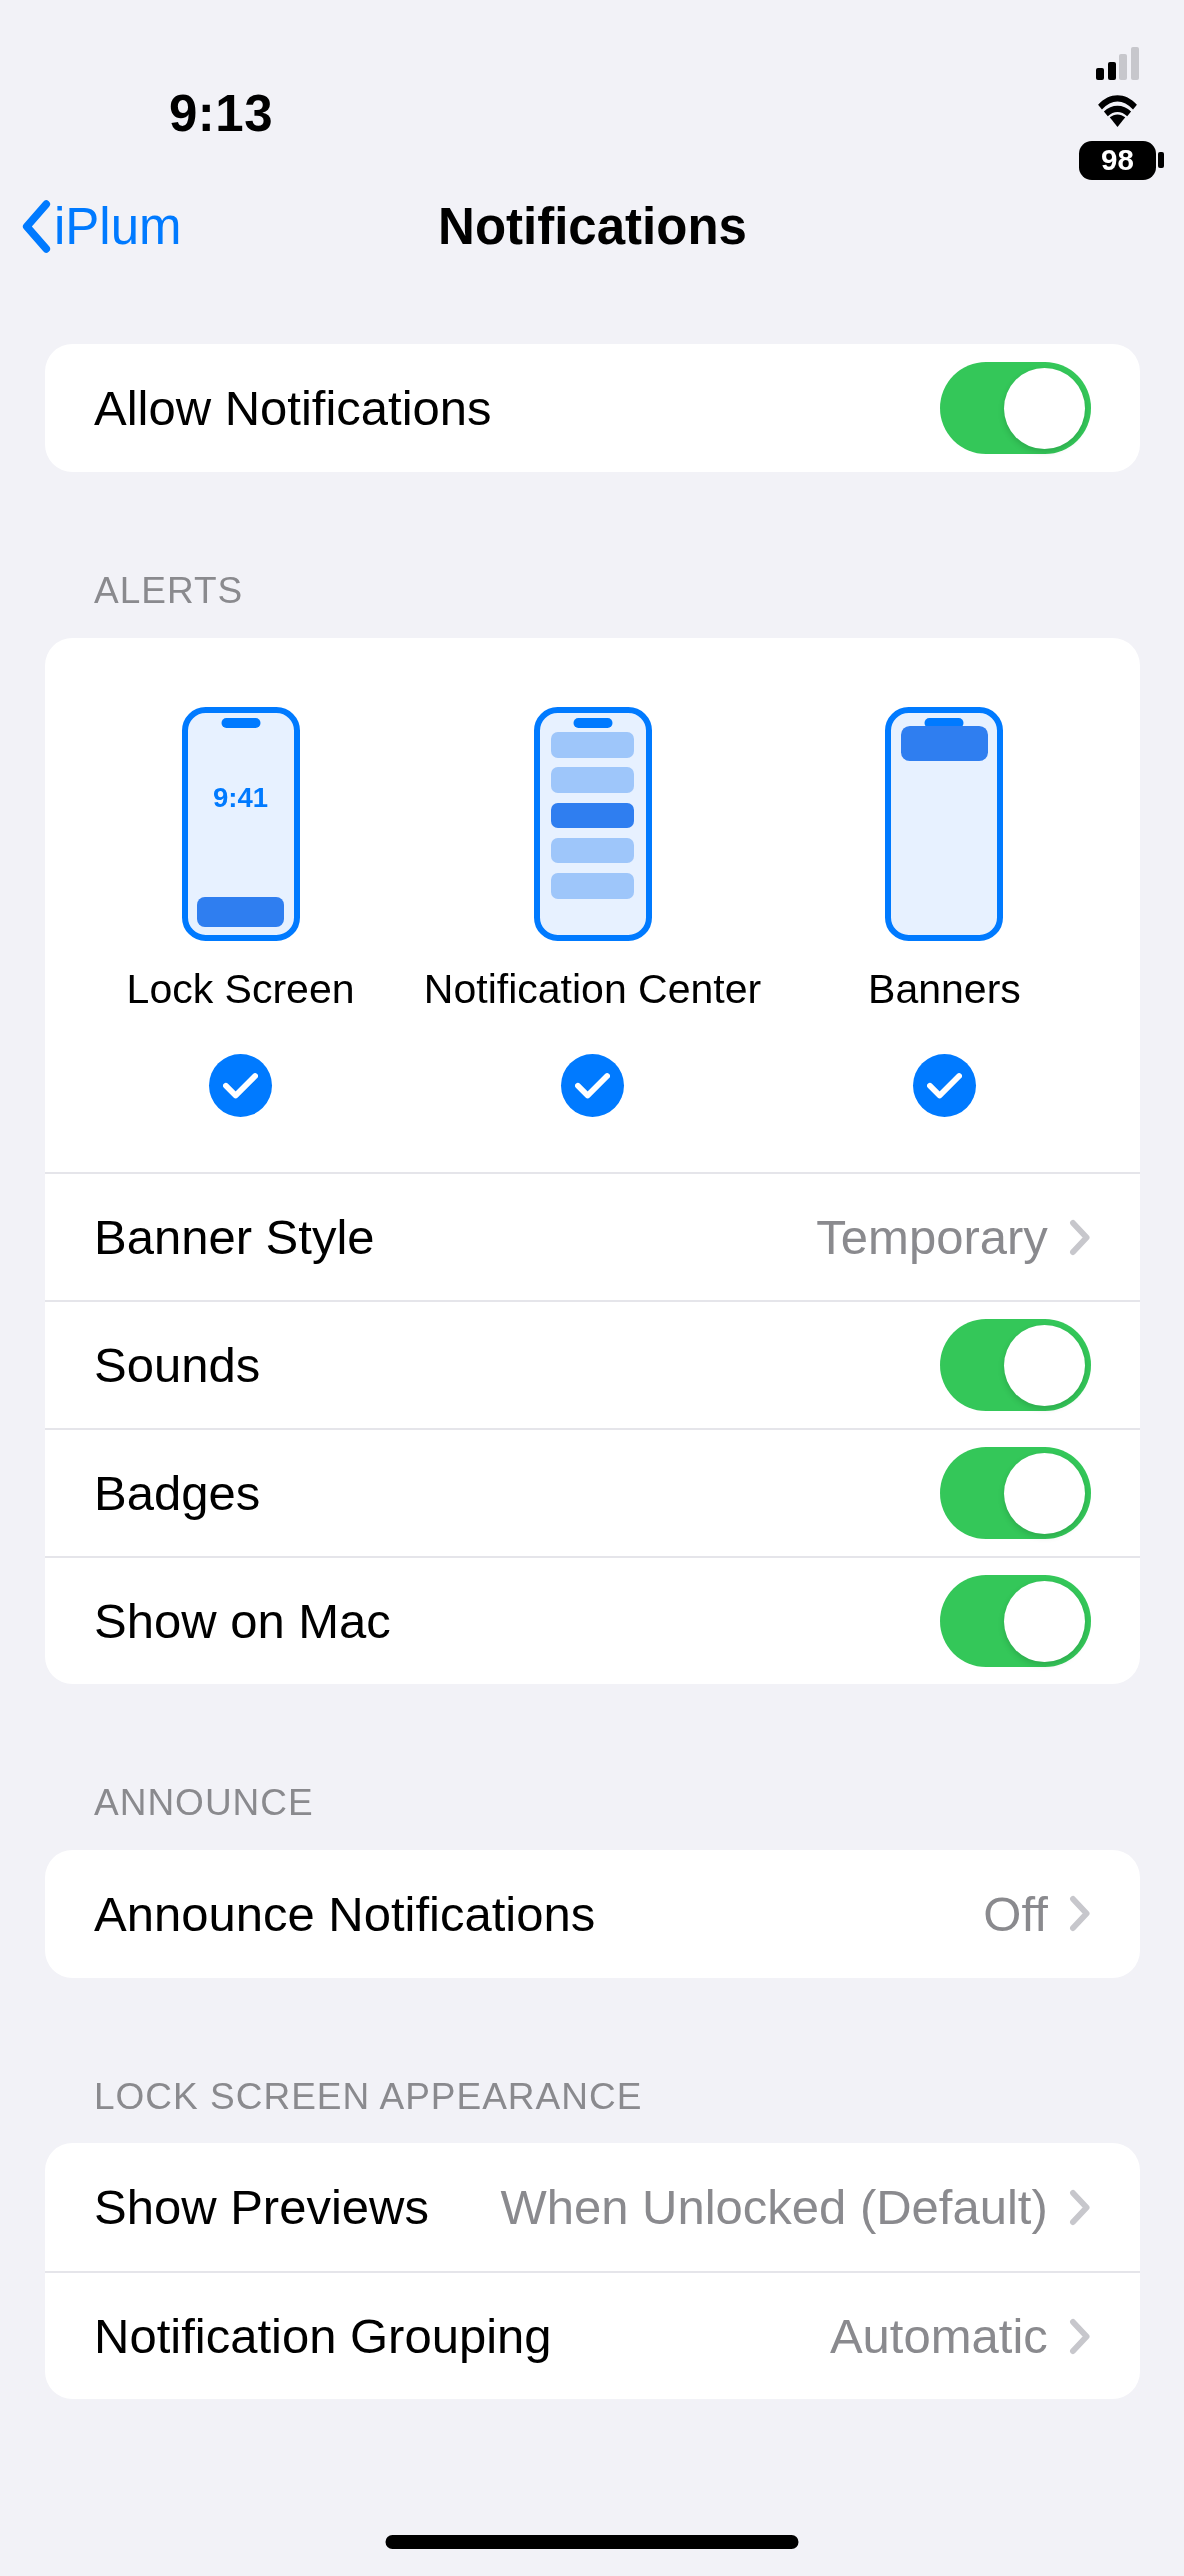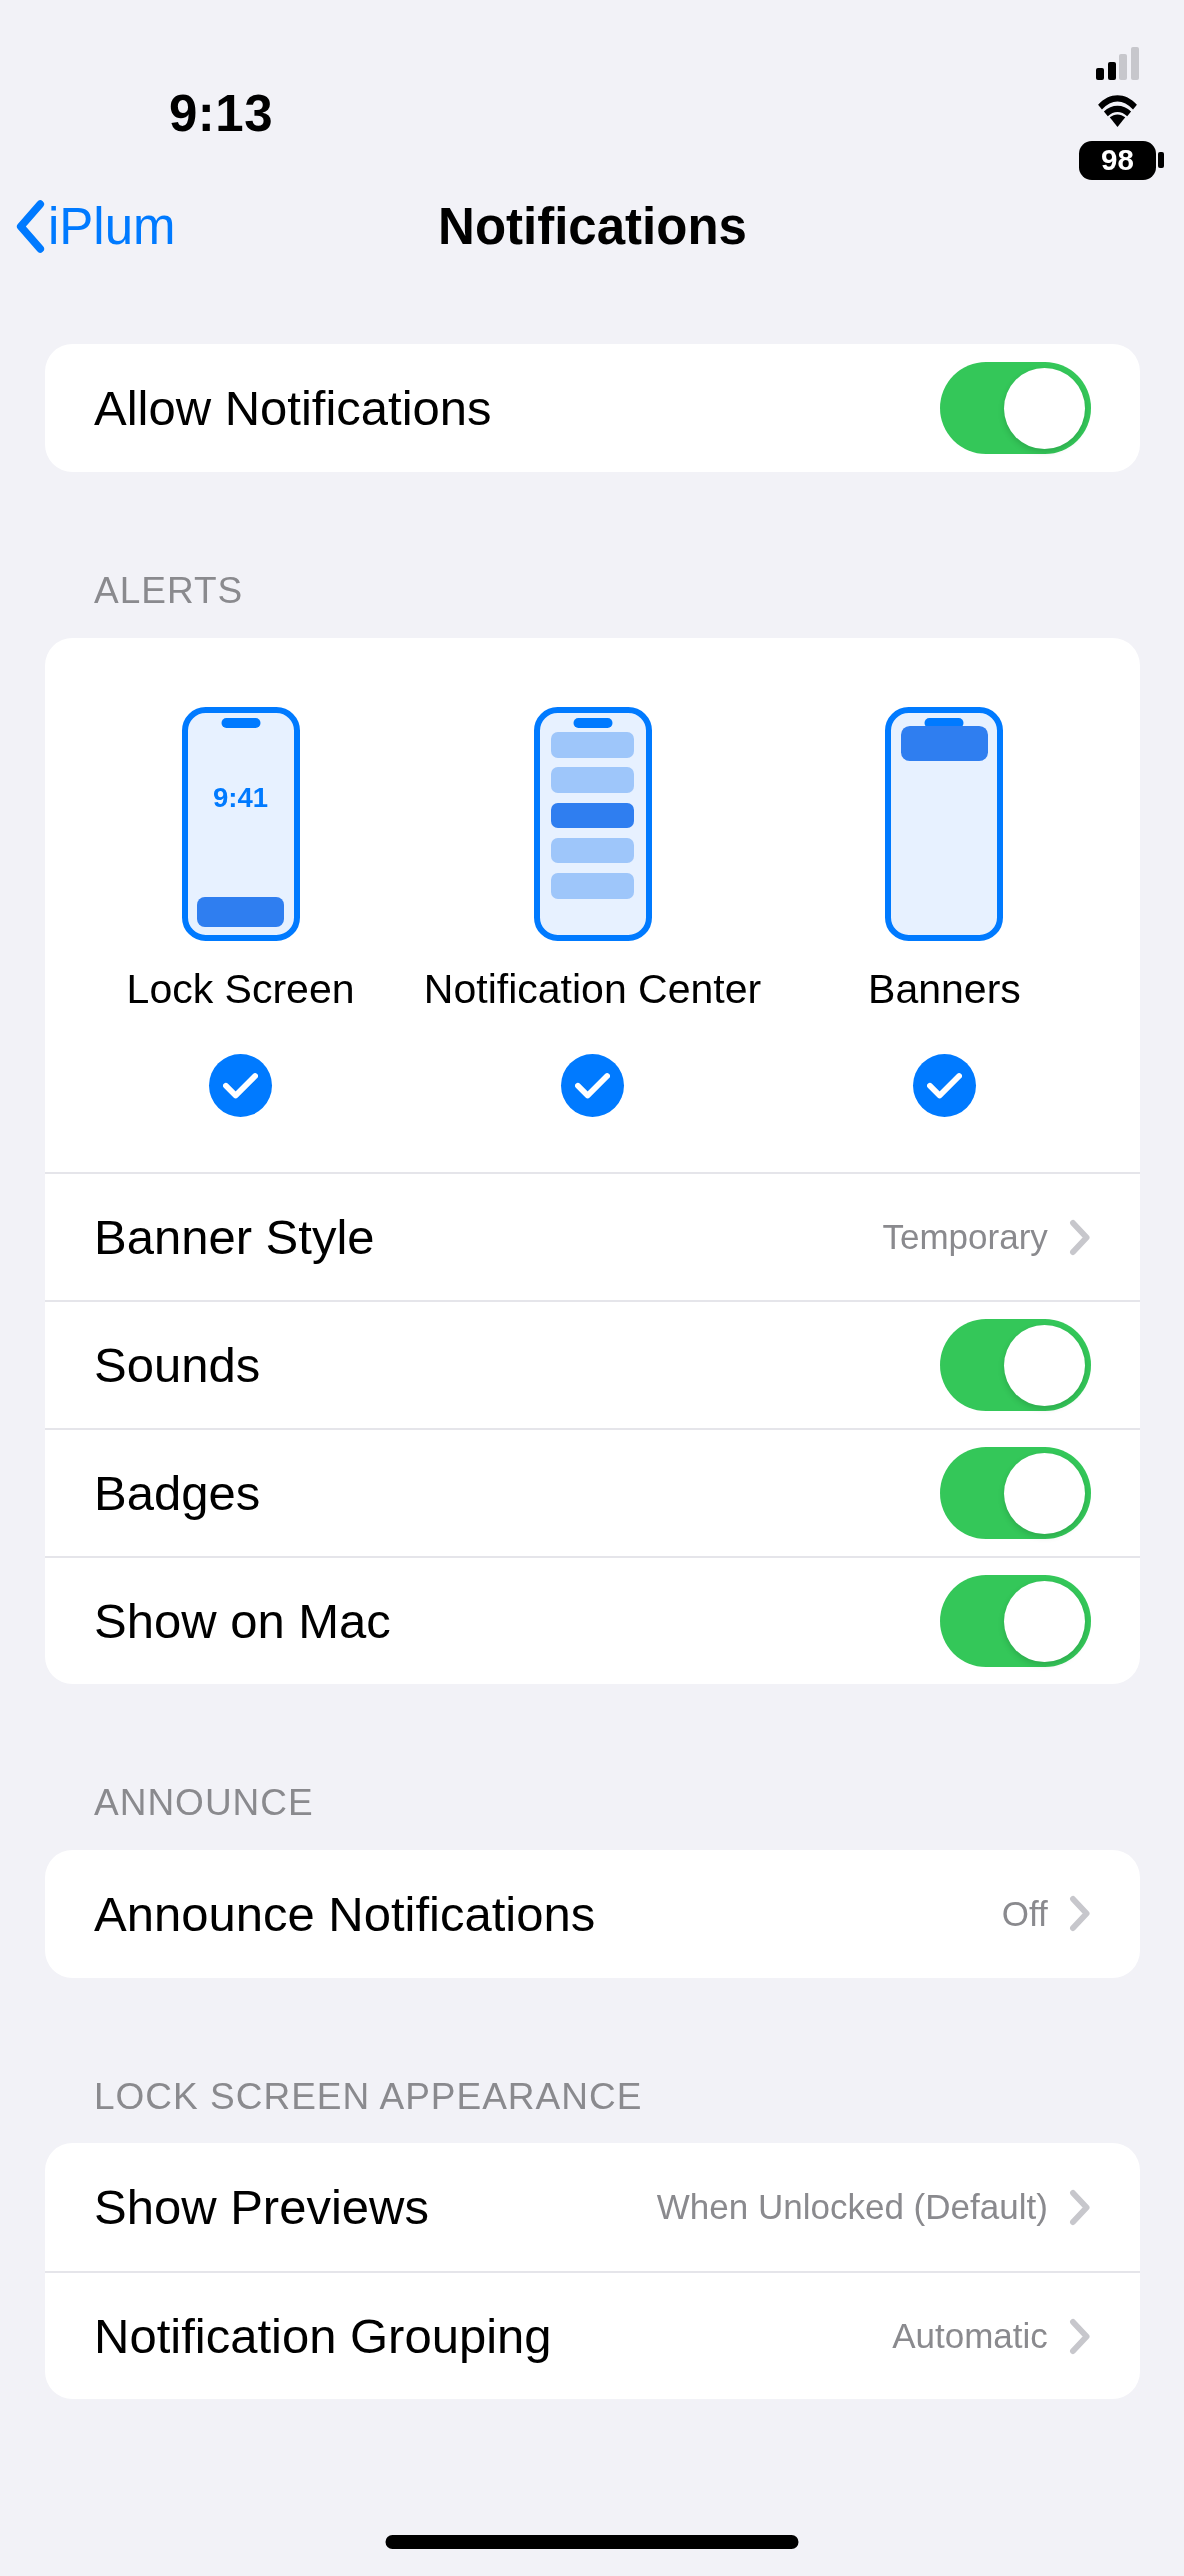--- a/index.html
+++ b/index.html
@@ -53,21 +53,21 @@
     color:#fff;font-weight:700;font-size:29.5px;position:relative;
   }
   .battery-badge::after{
     content:"";position:absolute;right:-7.9px;top:11.8px;width:5.9px;height:15.7px;
     background:#000;border-radius:2px;
   }
 
   
   .nav-bar {
     display:flex;align-items:center;position:relative;height:118px;
-    padding:0 13px;
+    padding:0 19px;
   }
   .back-area{display:flex;align-items:center;gap:2px;}
   .back-chevron{width:33px;height:53px;}
   .back-label{color:#007aff;font-size:51px;}
   .nav-title{
     position:absolute;left:50%;transform:translateX(-50%);
     font-size:51px;font-weight:600;
   }
 
   
@@ -82,21 +82,21 @@
     letter-spacing:1px;margin:98px 0 0 49px;font-weight:400;
   }
   .section-header + .group{margin-top:25.5px;}
 
   .row{
     display:flex;align-items:center;justify-content:space-between;
     padding:0 49px;min-height:128px;border-top:2px solid #e5e5ea;
   }
   .row:first-child{border-top:none;}
   .row-label{font-size:49px;}
-  .row-value{font-size:35px;color:#8a8a8e;}
+  .row-value{font-size:49px;color:#8a8a8e;}
   .row-tail{display:flex;align-items:center;gap:21.6px;}
   .chevron-right{width:21.6px;height:37px;}
 
   
   .toggle{position:relative;width:151px;height:92px;border-radius:46px;}
   .toggle.on{background:#34c759;}
   .toggle-knob{
     position:absolute;top:5.9px;width:81px;height:81px;border-radius:50%;
     background:#fff;box-shadow:0 2.9px 5.9px rgba(0,0,0,0.15);
   }

